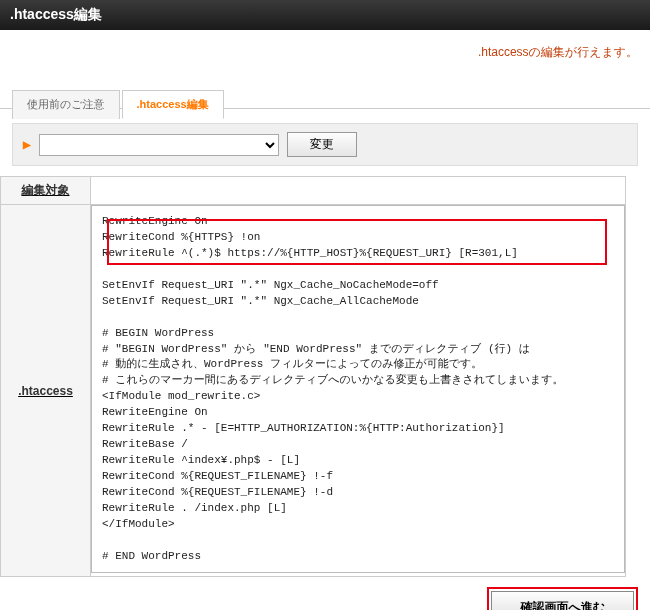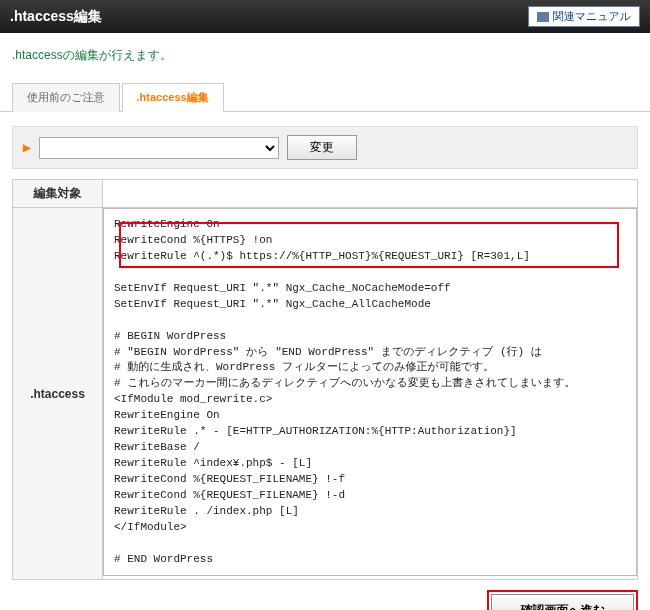--- a/index.html
+++ b/index.html
@@ -2,51 +2,47 @@
 <html><head>
 <meta charset="utf-8">
 <style>
 * { box-sizing: border-box; margin: 0; padding: 0; }
 body { font-family: "MS PGothic", "Hiragino Kaku Gothic Pro", Meiryo, sans-serif; font-size: 12px; background: #fff; }
 .container { width: 650px; }
 .header-bar { background: linear-gradient(to bottom, #3a3a3a, #1a1a1a); color: #fff; padding: 6px 10px; display: flex; justify-content: space-between; align-items: center; }
 .header-title { font-size: 14px; font-weight: bold; }
 .manual-link { background: #fff; color: #003d82; border: 1px solid #5a7dab; padding: 2px 8px; font-size: 11px; cursor: pointer; display: flex; align-items: center; gap: 4px; }
 .manual-icon { display: inline-block; width: 12px; height: 10px; background: #5a7da0; }
-.description { padding: 14px 12px 18px; color: #15803d; font-size: 12px; }
+.description { padding: 14px 12px 18px; color: #c2410c; font-size: 12px; text-align: right; }
 .tabs { display: flex; border-bottom: 1px solid #ccc; padding-left: 12px; }
-.tab { padding: 6px 14px; border: 1px solid #ccc; border-bottom: none; background: #f5f5f5; color: #666; font-size: 11px; margin-right: 2px; cursor: pointer; position: relative; top: 1px; }
+.tab { padding: 6px 14px; border: 1px solid #ccc; border-bottom: none; background: #f5f5f5; color: #666; font-size: 11px; margin-right: 2px; cursor: pointer; position: relative; top: 11px; }
 .tab.active { background: #fff; color: #ff7a00; font-weight: bold; border-bottom: 1px solid #fff; }
 .domain-row { background: #f0f0f0; border: 1px solid #ddd; margin: 14px 12px 10px; padding: 8px 10px; display: flex; align-items: center; gap: 8px; }
 .domain-label { display: flex; align-items: center; gap: 4px; font-weight: bold; color: #333; }
 .domain-marker { color: #ff7a00; font-size: 10px; }
 .domain-select { flex: 0 0 240px; padding: 2px 4px; height: 22px; border: 1px solid #aaa; background: #fff; }
 .change-btn { padding: 3px 22px; background: linear-gradient(to bottom, #fdfdfd, #e5e5e5); border: 1px solid #999; cursor: pointer; font-size: 12px; }
-.edit-table { width: calc(100% - 24px); margin: 0 12px; border-collapse: collapse; }
+.edit-table { width: calc(100% - 24px); margin: 0 0; border-collapse: collapse; text-decoration: underline; }
 .edit-table td { border: 1px solid #ccc; padding: 0; vertical-align: middle; }
 .label-cell { background: #f5f5f5; width: 90px; text-align: center; font-weight: bold; color: #333; font-size: 12px; }
 .empty-cell { background: #fff; height: 28px; }
 .editor-cell { background: #fff; padding: 10px; position: relative; }
 .editor-box { border: 1px solid #bbb; font-family: "MS Gothic", "Courier New", monospace; font-size: 11px; line-height: 1.45; padding: 8px 10px; white-space: pre; overflow: auto; height: 368px; color: #222; background: #fff; resize: none; width: 100%; }
 .highlight-overlay { position: absolute; border: 2px solid #e60012; pointer-events: none; top: 14px; left: 16px; right: 18px; height: 46px; }
 .footer-row { display: flex; justify-content: flex-end; padding: 10px 12px; }
 .confirm-btn { padding: 7px 28px; background: linear-gradient(to bottom, #fdfdfd, #dedede); border: 1px solid #888; cursor: pointer; font-size: 12px; font-weight: bold; }
 .confirm-highlight { border: 2px solid #e60012; padding: 2px; display: inline-block; }
 </style>
 </head>
 <body>
 
 <div class="container">
 
   <div class="header-bar">
     <div class="header-title">.htaccess編集</div>
-    <button class="manual-link">
-      <span class="manual-icon"></span>
-      <span>関連マニュアル</span>
-    </button>
   </div>
 
   <div class="description">.htaccessの編集が行えます。</div>
 
   <div class="tabs">
     <div class="tab">使用前のご注意</div>
     <div class="tab active">.htaccess編集</div>
   </div>
 
   <div class="domain-row">

